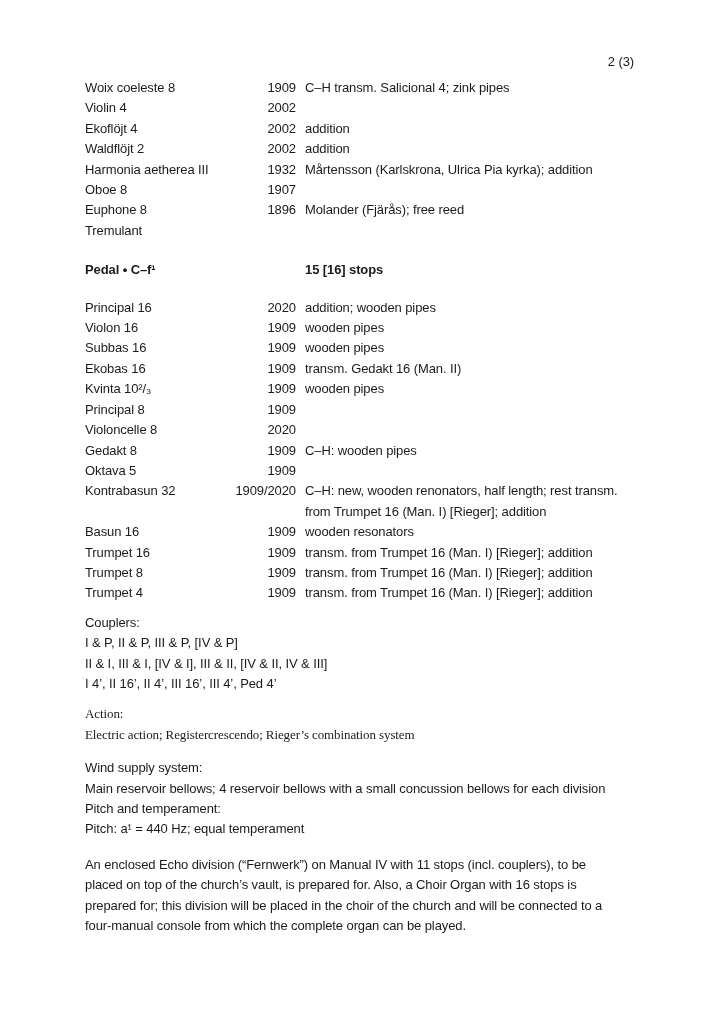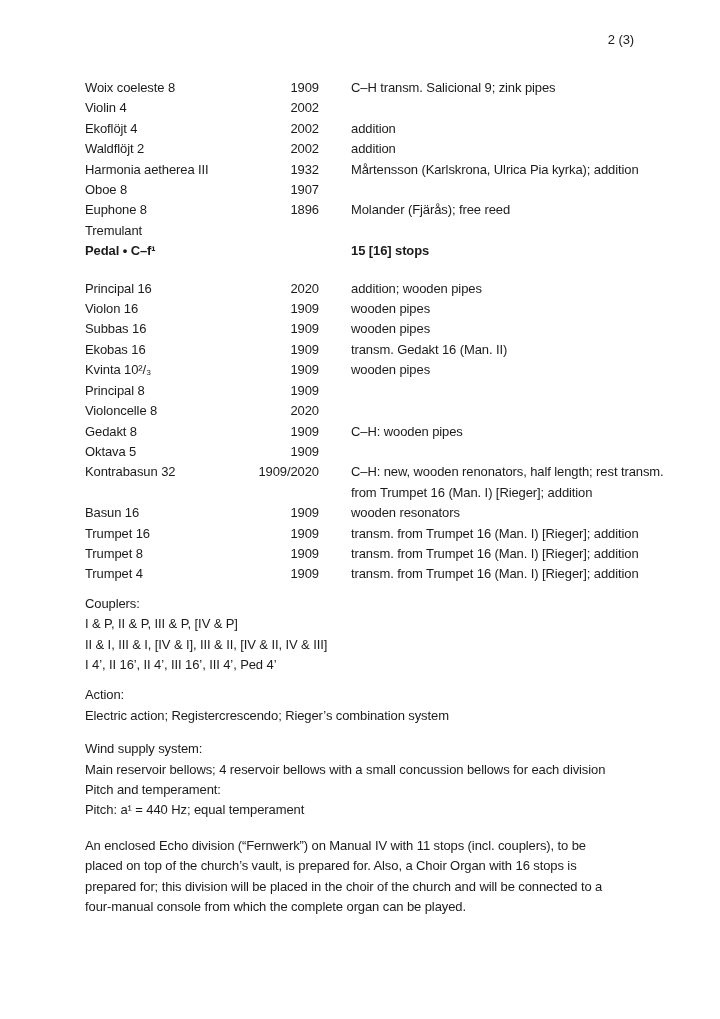--- a/index.html
+++ b/index.html
@@ -9,62 +9,61 @@
     background: #ffffff;
     color: #1b1b1b;
     font-family: "Liberation Sans", sans-serif;
     font-size: 13px;
     letter-spacing: -0.1px;
     line-height: 20.4px;
     overflow: hidden;
   }
   .page-number {
     position: absolute;
-    top: 30px;
+    top: 52px;
     right: 86px;
   }
   .content {
     position: absolute;
     left: 85px;
     top: 78px;
     width: 549px;
   }
   .stop-row {
     display: grid;
     grid-template-columns: 135px 76px 1fr;
-    gap: 23px;
   }
   .c-name { white-space: pre; }
   .c-year { text-align: right; white-space: pre; }
   .c-detail { padding-left: 9px; white-space: pre; }
-  .heading-row { }
+  .heading-row { margin-top: 19px; }
   .bold { font-weight: bold; }
   .pedal-rows { margin-top: 17px; }
   .text-block div { white-space: pre; }
   .block-couplers { margin-top: 9px; }
-  .block-action { margin-top: 10px; }
+  .block-action { margin-top: 10px; font-family: Liberation Serif, serif; }
   .block-wind { margin-top: 13px; }
   .block-pitch { }
   .closing {
     margin-top: 15px;
     white-space: pre;
   }
 </style>
 </head>
 <body>
 
 <div class="page-number">2 (3)</div>
 
 <div class="content">
 
   <div>
     <div class="stop-row">
       <span class="c-name">Woix coeleste 8</span>
       <span class="c-year">1909</span>
-      <span class="c-detail">C–H transm. Salicional 9; zink pipes</span>
+      <span class="c-detail">C–H transm. Salicional 4; zink pipes</span>
     </div>
     <div class="stop-row">
       <span class="c-name">Violin 4</span>
       <span class="c-year">2002</span>
       <span class="c-detail"></span>
     </div>
     <div class="stop-row">
       <span class="c-name">Ekoflöjt 4</span>
       <span class="c-year">2002</span>
       <span class="c-detail">addition</span>

